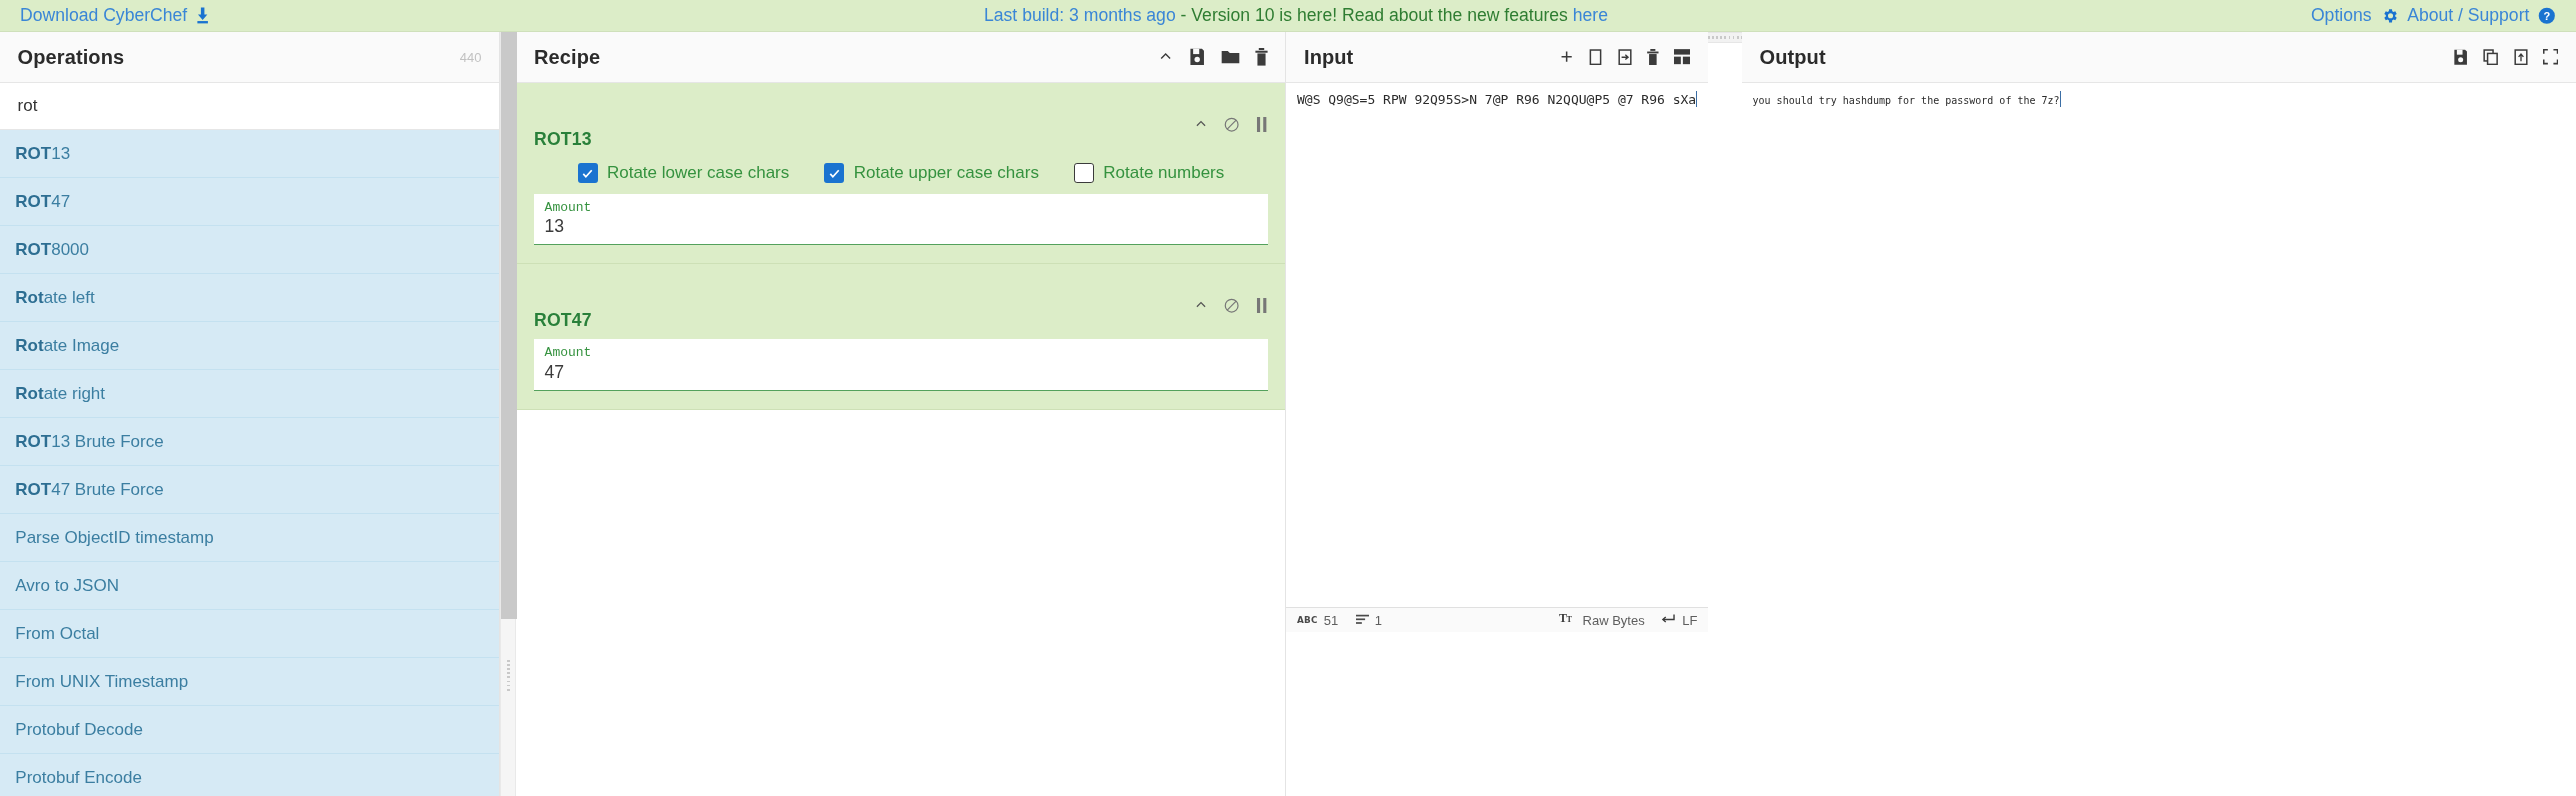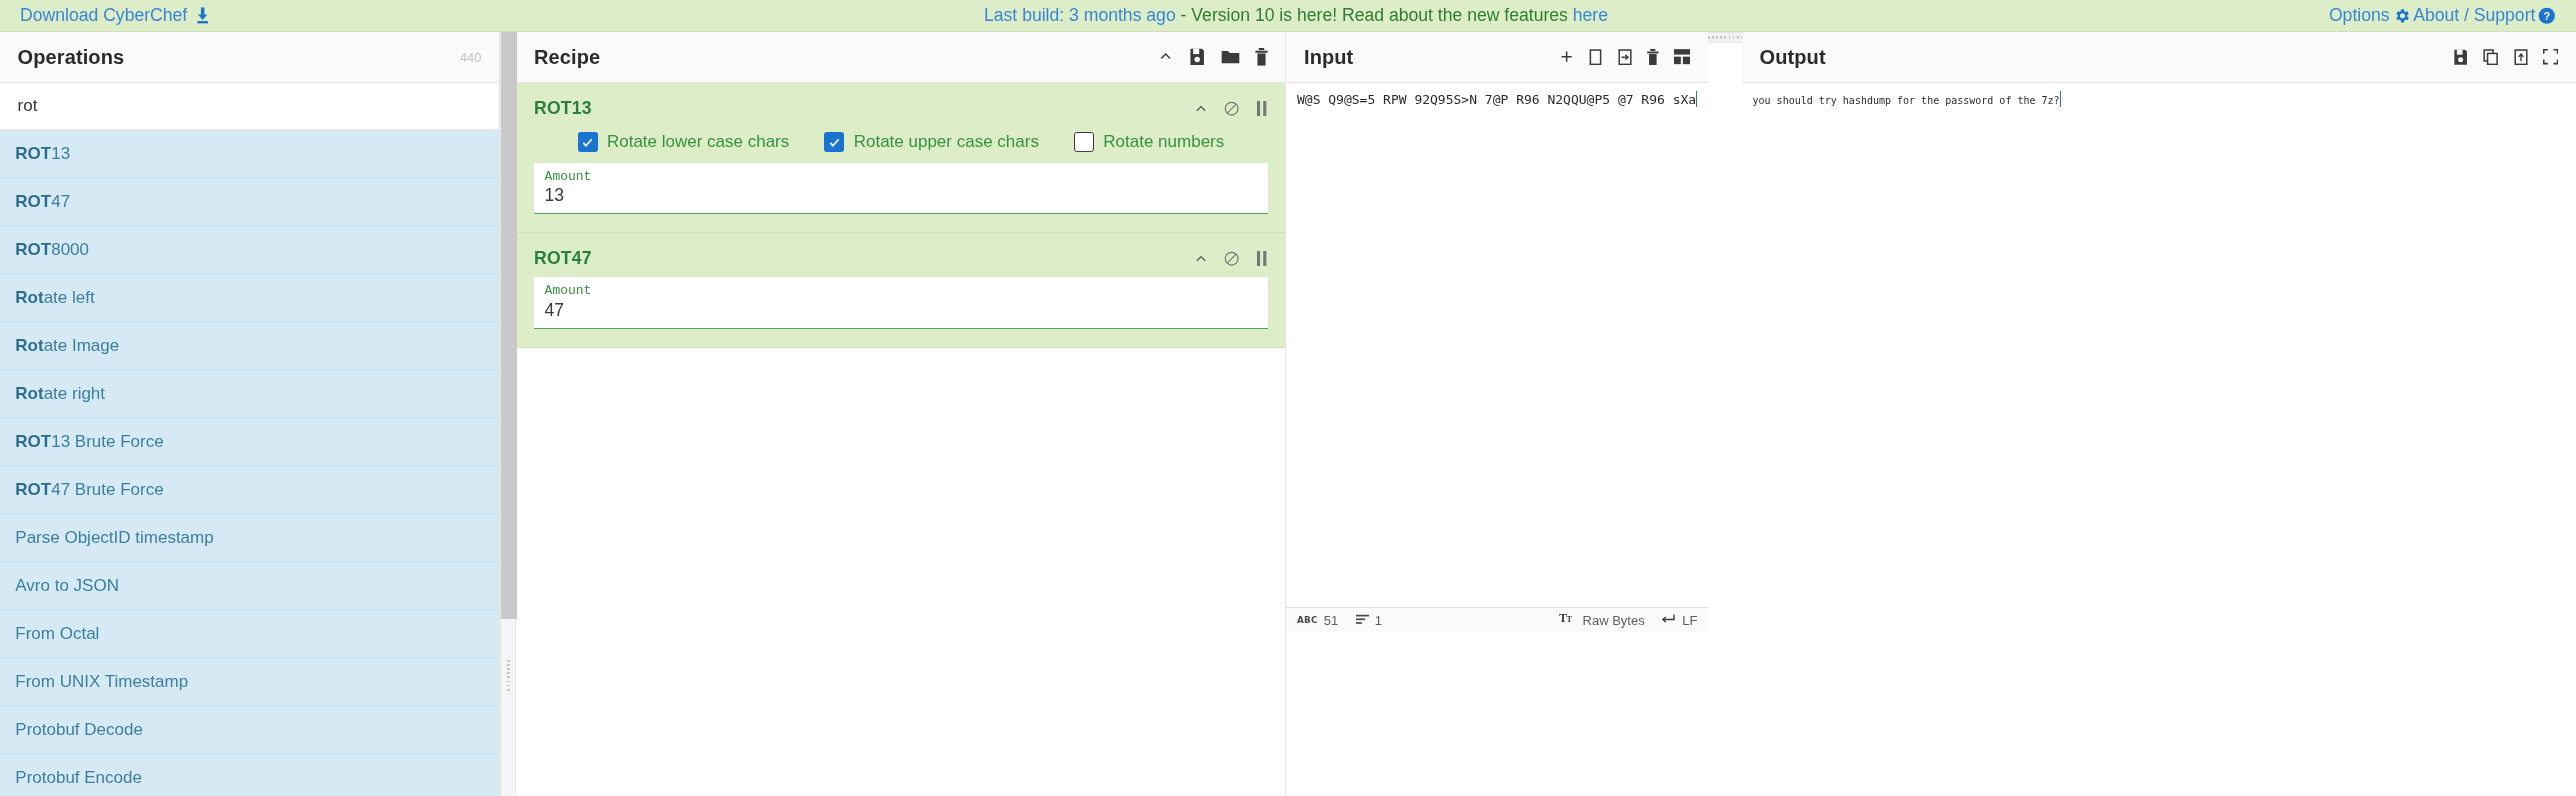--- a/index.html
+++ b/index.html
@@ -26,21 +26,21 @@
     position: absolute;
     left: 16px; right: 0;
     text-align: center;
     pointer-events: none;
   }
   .banner-center > * { pointer-events: auto; }
   .banner-right {
     margin-left: auto;
     display: flex;
     align-items: center;
-    gap: 3px;
+    gap: 9px;
   }
   .blue-link { color: #3a86d6; text-decoration: none; white-space: nowrap; }
   .green-txt { color: #2f7d32; white-space: nowrap; }
   .green-link { color: #3a86d6; text-decoration: none; }
   .ic { display: inline-flex; align-items: center; justify-content: center; }
   .ic svg { display: block; }
 
   
   #workspace {
     display: flex;
@@ -161,20 +161,21 @@
   .op-block-head {
     display: flex;
     align-items: center;
     padding: 15.3px 17.6px 8.2px 17.6px;
   }
   .op-block-title {
     font-size: 17.6px;
     font-weight: bold;
     color: #29803a;
     letter-spacing: 0.2px;
+    margin-top: 31px;
   }
   .op-block-icons { margin-left: auto; display: flex; align-items: center; gap: 16.4px; }
   .arg-row {
     display: flex;
     align-items: center;
     padding: 4.7px 17.6px 10.6px 17.6px;
     gap: 0;
     justify-content: center;
   }
   .cb-group { display: flex; align-items: center; cursor: pointer; }

